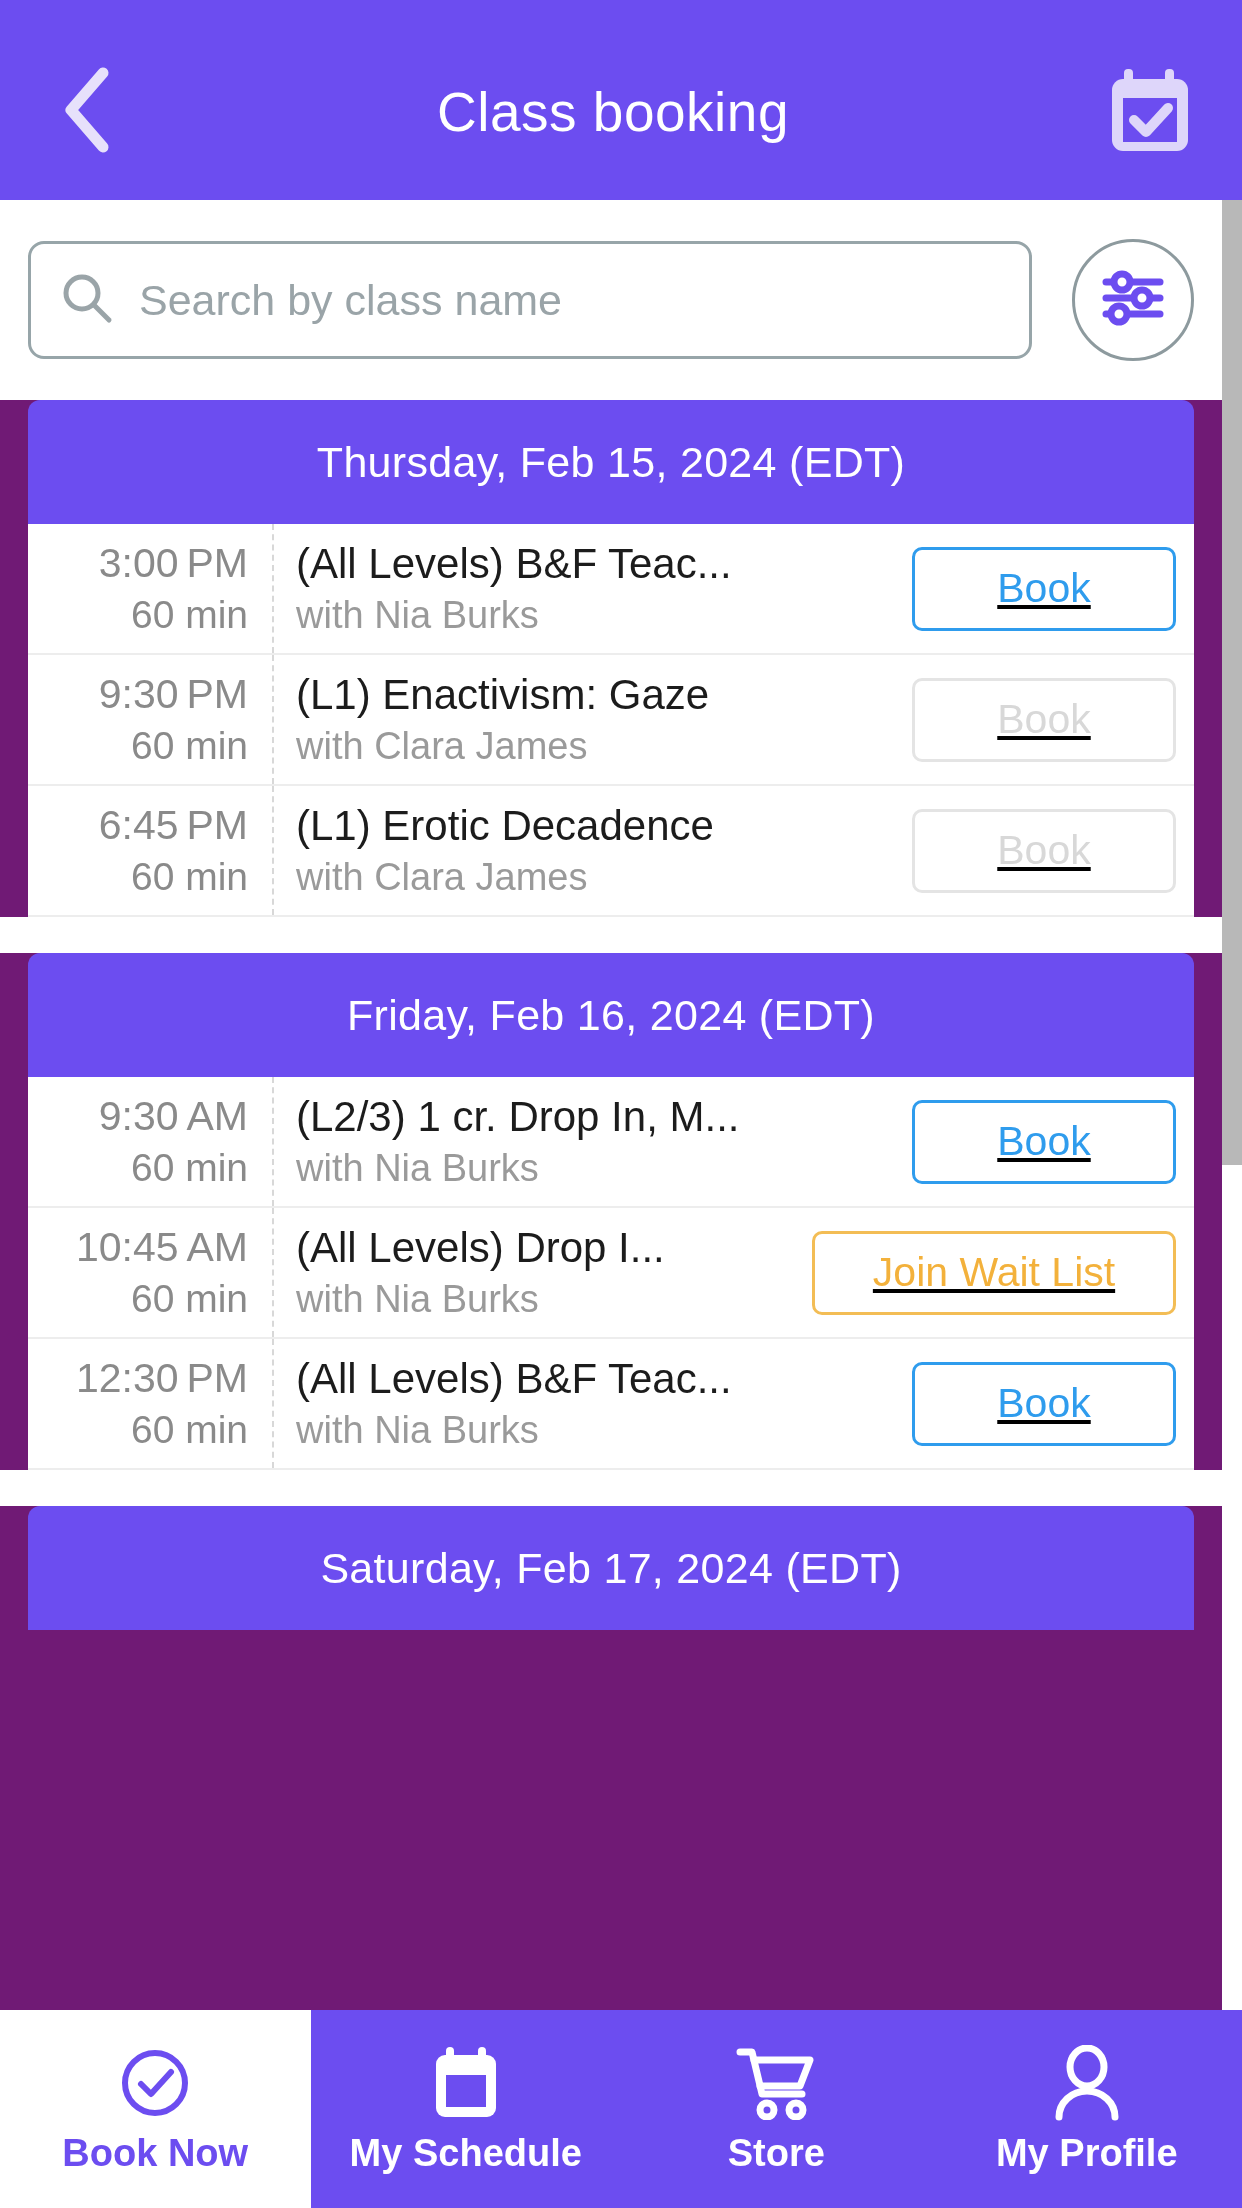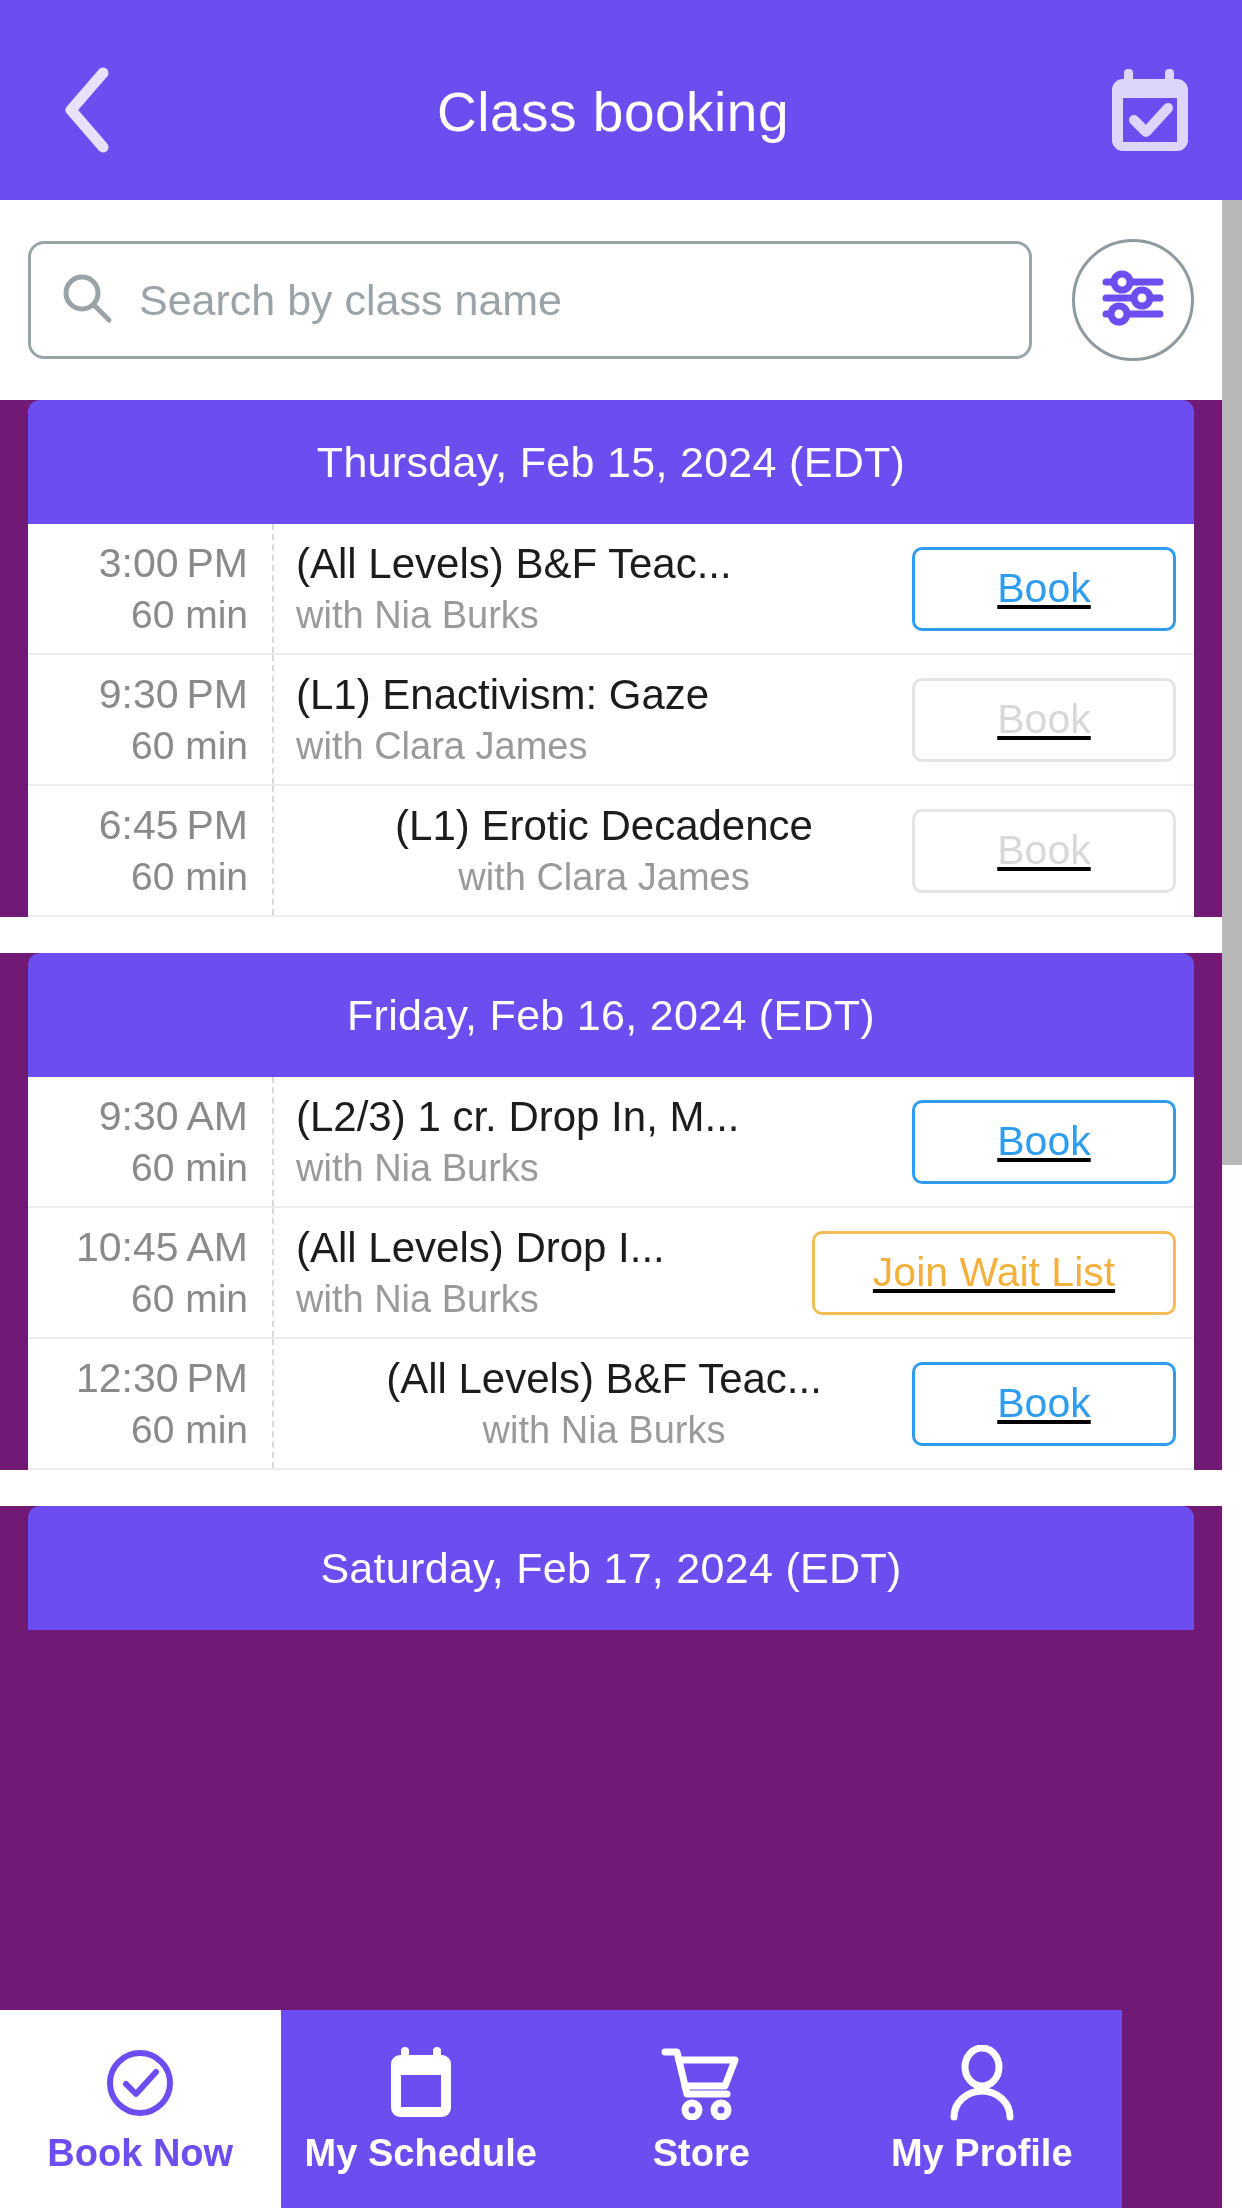--- a/index.html
+++ b/index.html
@@ -116,21 +116,21 @@
     letter-spacing: 0.3px;
   }
 
   .class-row {
     display: flex;
     align-items: stretch;
     height: 131px;
     background: #ffffff;
     border-bottom: 2px solid #ededed;
   }
-  .class-row:last-child { border-bottom: 2px solid #ededed; text-align: center; }
+  .class-row:last-child { border-bottom: 2px solid #ededed; }
 
   .time-col {
     width: 246px;
     flex: 0 0 246px;
     display: flex;
     flex-direction: column;
     align-items: flex-end;
     justify-content: center;
     padding-right: 24px;
     border-right: 2px dashed #d8d8d8;
@@ -225,21 +225,21 @@
     top: 200px; right: 0;
     width: 20px;
     height: 965px;
     background: #b8b8b8;
   }
 
   
   .bottom-nav {
     position: absolute;
     left: 0; bottom: 0;
-    width: 1122px;
+    width: 1242px;
     height: 198px;
     background: #6c4df0;
     display: flex;
   }
   .nav-item {
     flex: 1 1 0;
     display: flex;
     flex-direction: column;
     align-items: center;
     justify-content: center;

